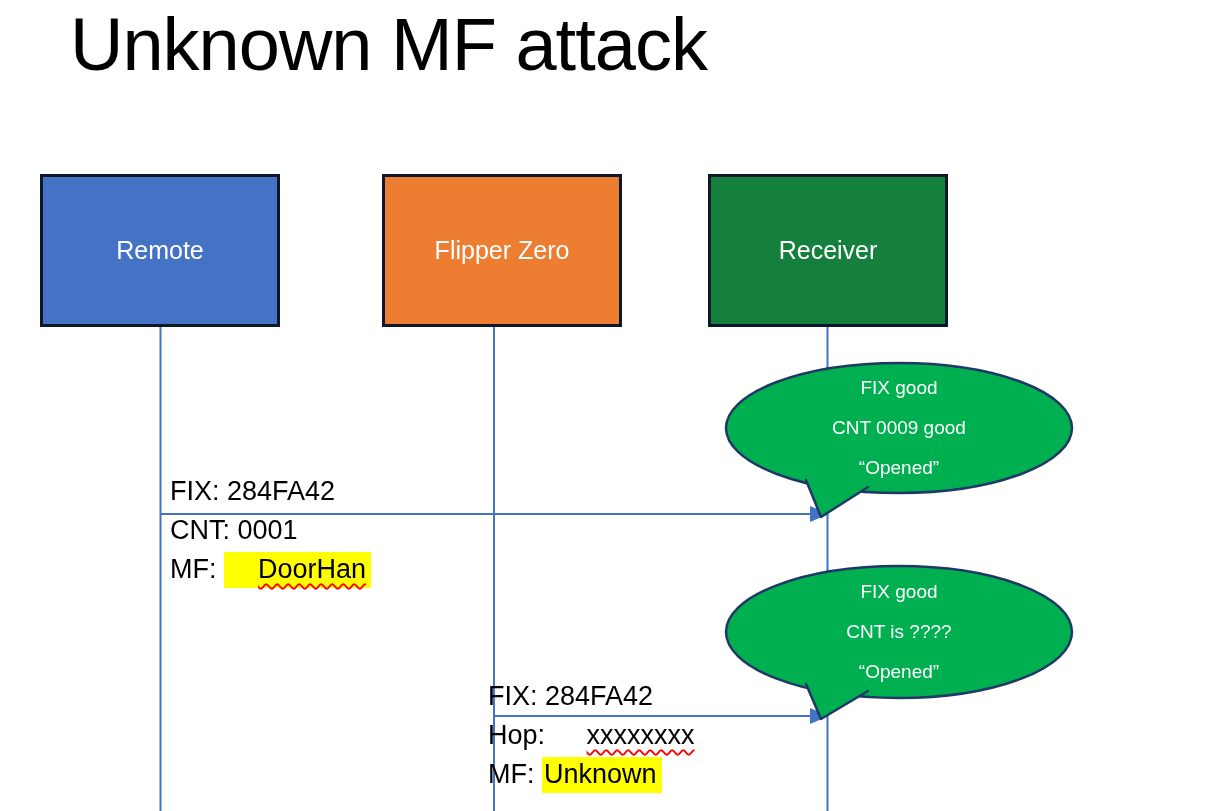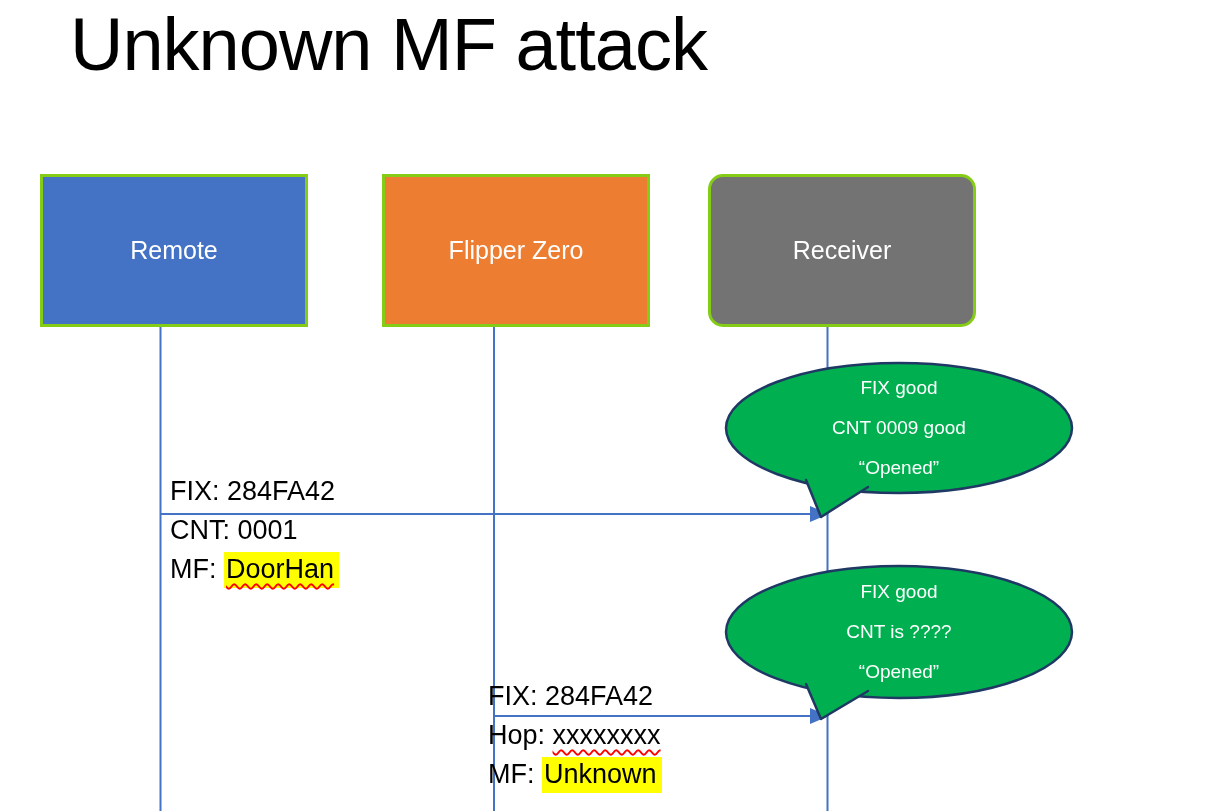--- a/index.html
+++ b/index.html
@@ -8,39 +8,39 @@
     background:#ffffff; overflow:hidden;
     font-family:"Liberation Sans", sans-serif;
   }
   #title {
     position:absolute; left:57px; top:2px;
     font-size:74px; font-weight:300; letter-spacing:-1px;
     color:#000000; white-space:nowrap;margin-left:13px;
   }
   #diagram-svg { position:absolute; left:0; top:0; }
   .actor {
-    position:absolute; top:174px; width:268px; height:153px;
-    border:3px solid #84cc16; box-sizing:border-box;
+    position:absolute; top:174px; width:240px; height:153px;
+    border:3px solid #0f172a; box-sizing:border-box;
     display:flex; align-items:center; justify-content:center;
   }
   .actor-label { color:#ffffff; font-size:25px; white-space:nowrap; }
   #actor-remote   { left:40px; }
   #actor-flipper  { left:374px; }
   #actor-receiver { left:708px; }
   .msg {
     position:absolute; font-size:27px; line-height:39px;
     color:#000000; white-space:nowrap;
   }
   #msg-1 { left:170px; top:472px; }
   #msg-2 { left:488px; top:677px; }
   .hl { background:#ffff00; padding:2px 5px 4px 2px; }
   .squiggle {
     text-decoration-line:underline; text-decoration-style:wavy;
     text-decoration-color:#ff0000; text-decoration-thickness:1.5px;
-    text-underline-offset:5px; text-decoration-skip-ink:none;
+    text-underline-offset:5px; text-decoration-skip-ink:none;padding-left:34px;
   }
   .callout-text {
     position:absolute; width:300px; text-align:center;
     font-size:19px; line-height:40px; color:#ffffff; white-space:nowrap;
   }
   #callout-text-1 { left:749px; top:368px; }
   #callout-text-2 { left:749px; top:572px; }
 </style>
 </head>
 <body>
@@ -67,21 +67,21 @@
     <ellipse cx="899" cy="632" rx="173" ry="66" stroke-width="2.5" fill="#00b050" stroke="#1f3864"></ellipse>
     <path d="M 806 684 L 821 719 L 868 691" stroke-width="2.5" stroke-linejoin="round" stroke-linecap="round" fill="#00b050" stroke="#1f3864"></path>
   </svg>
 
   <div id="actor-remote" class="actor" style="background-color: rgb(68, 114, 196);">
     <span class="actor-label">Remote</span>
   </div>
   <div id="actor-flipper" class="actor" style="background-color: rgb(237, 125, 49); margin-left: 8px;">
     <span class="actor-label">Flipper Zero</span>
   </div>
-  <div id="actor-receiver" class="actor" style="background-color: #737373; border-radius: 15px;">
+  <div id="actor-receiver" class="actor" style="background-color: #15803d;">
     <span class="actor-label">Receiver</span>
   </div>
 
   <div id="msg-1" class="msg">
     <div>FIX: 284FA42</div>
     <div>CNT: 0001</div>
     <div><span>MF: </span><span class="hl squiggle">DoorHan</span></div>
   </div>
 
   <div id="msg-2" class="msg">

